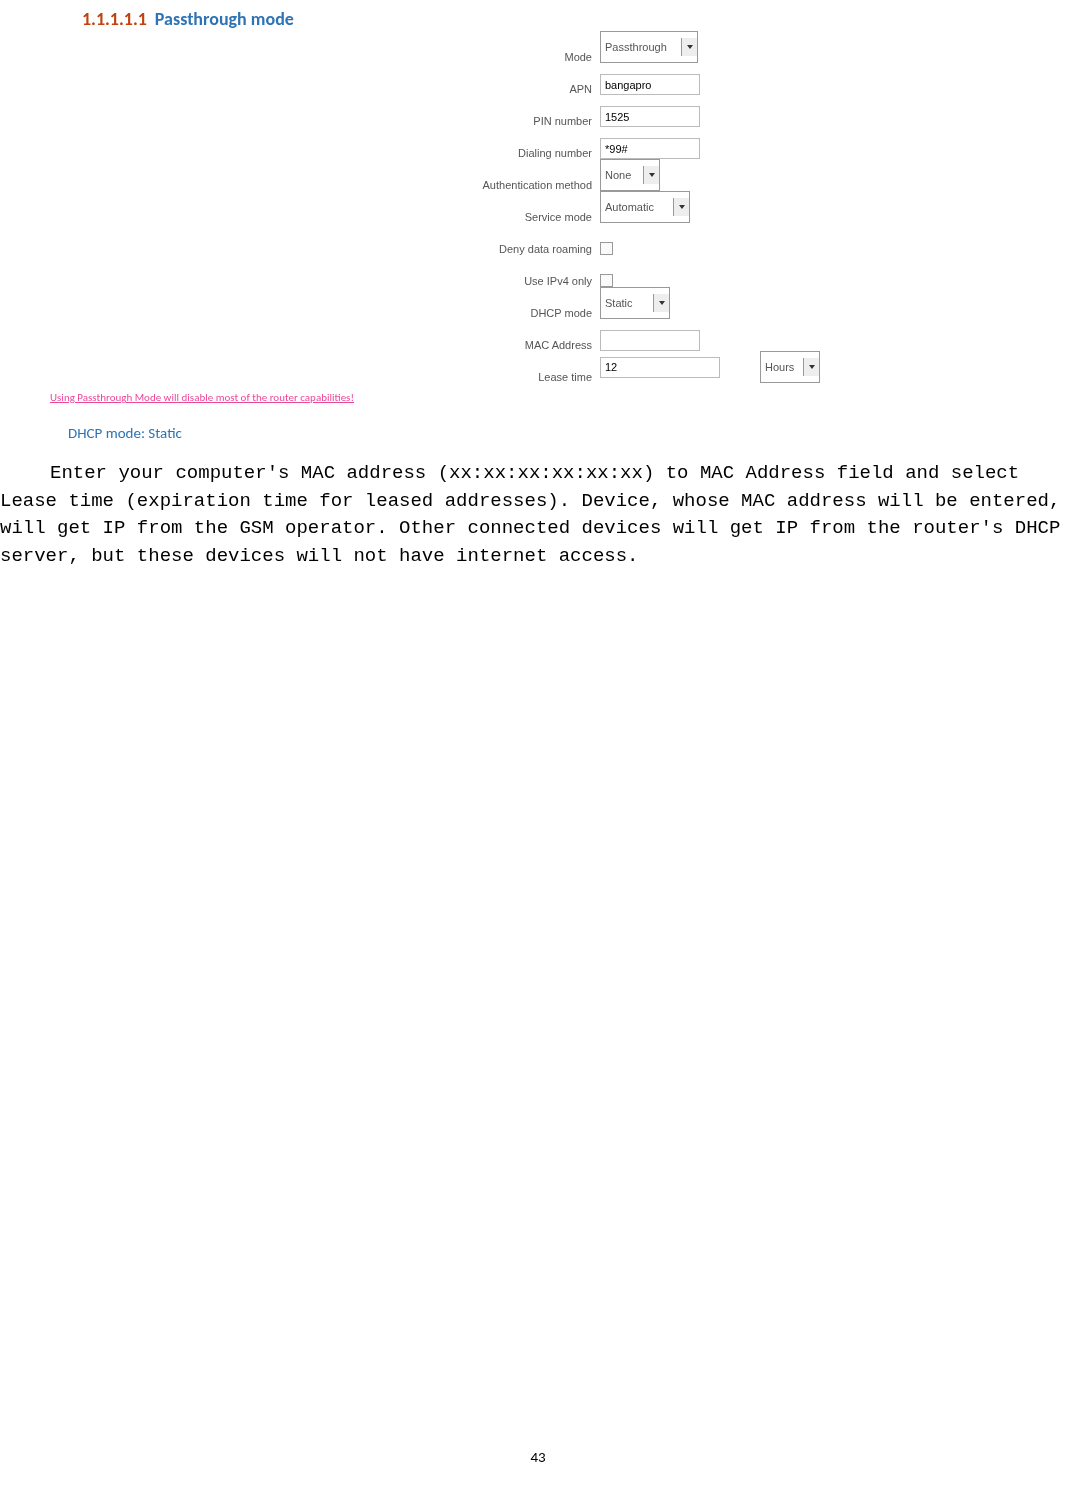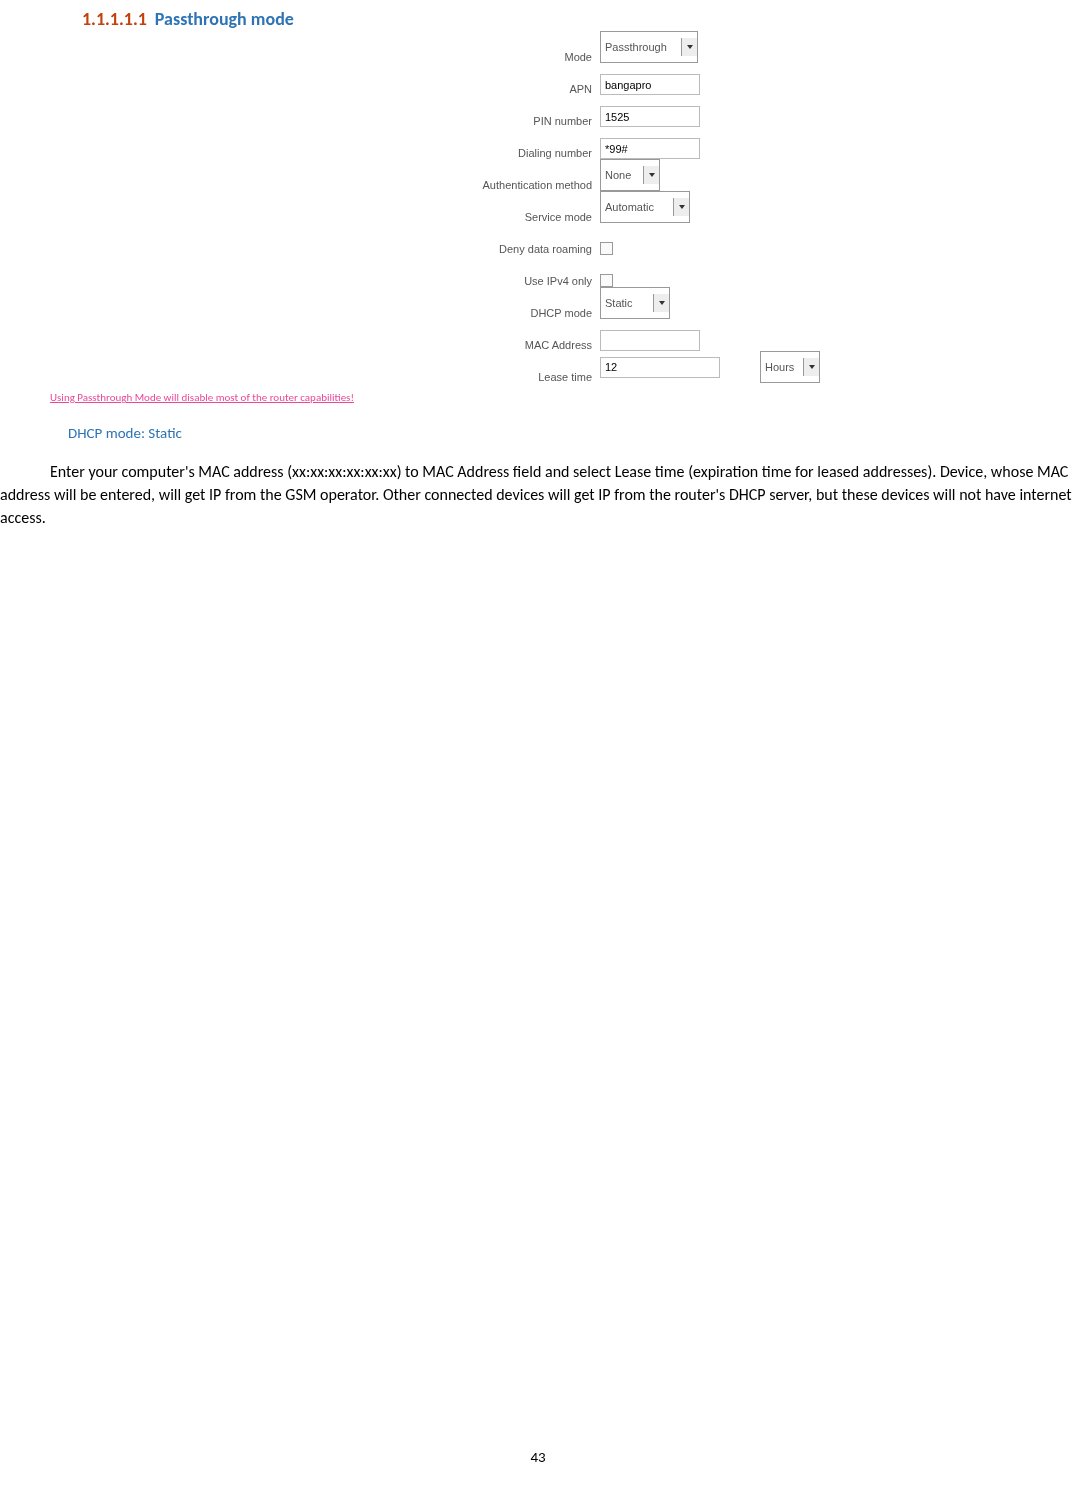--- a/index.html
+++ b/index.html
@@ -110,22 +110,23 @@
     .subheading {
       color: #2E74B5;
       margin-left: 68px;
       margin-top: 20px;
       font-size: 15px;
     }
     .body-text {
       color: #000;
       margin-top: 18px;
       padding: 0 4px 0 0;
-      font-size: 16px;
+      font-size: 19px;
       line-height: 1.45;
+      font-family: Liberation Mono, monospace;
     }
     .body-text .indent {
       margin-left: 50px;
     }
     .page-number {
       position: absolute;
       bottom: 40px;
       width: 100%;
       text-align: center;
       font-size: 15px;

